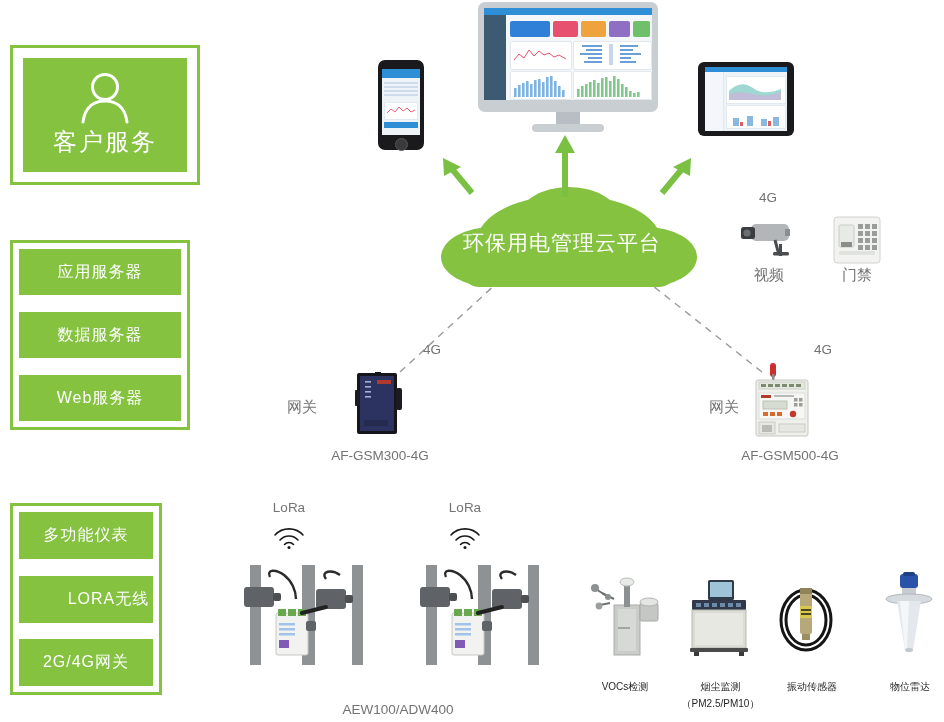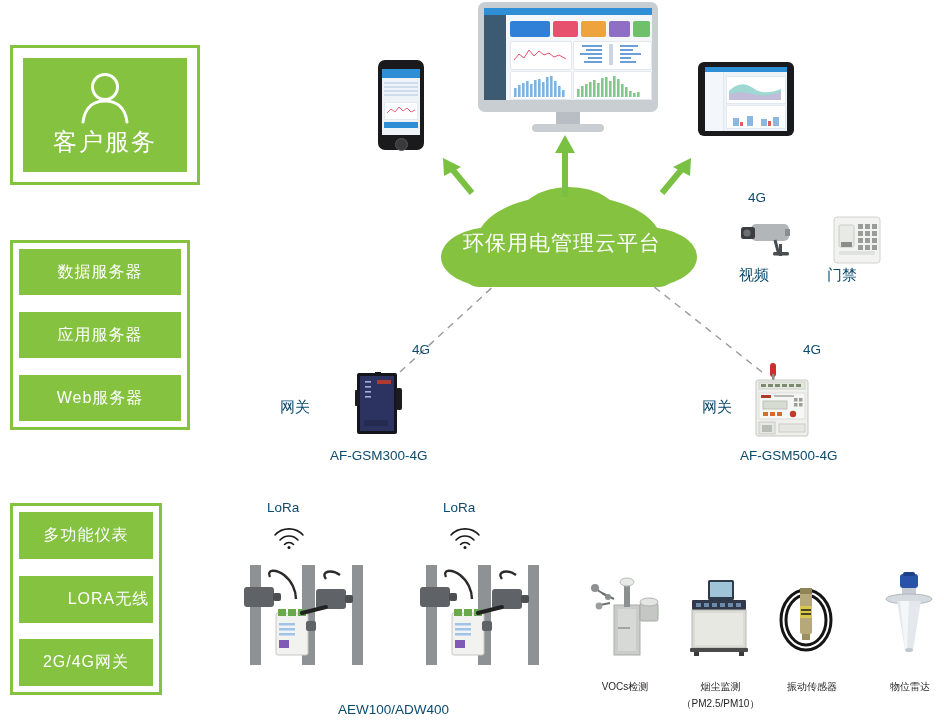--- a/index.html
+++ b/index.html
@@ -18,21 +18,21 @@
 
   .person-svg{display:block;margin:0 auto 2px auto;}
   .cs-label{font-size:24px;letter-spacing:2px;margin-top:0;}
 
   
   .cloud{position:absolute;}
   .cloud-text{position:absolute;color:#fff;font-size:21px;letter-spacing:1px;
               white-space:nowrap;}
 
   
-  .cap{position:absolute;font-size:13.5px;color:#0c4a6e;text-align:left;
+  .cap{position:absolute;font-size:13.5px;color:#737373;text-align:center;
        white-space:nowrap;}
   .cap.cn{font-size:15px;}
   .cap2{position:absolute;font-size:10px;color:#231f20;text-align:center;
         line-height:17px;}
 
   
   .dev{position:absolute;}
 
   
   .mon-screen{position:absolute;background:#c9ced3;border-radius:7px;}
@@ -63,24 +63,24 @@
         <circle cx="29" cy="15" r="12.5" fill="none" stroke="#ffffff" stroke-width="3"></circle>
         <path d="M7 50 C9 34 19 29 29 29 C39 29 49 34 51 50" fill="none" stroke="#ffffff" stroke-width="3" stroke-linecap="round"></path>
       </svg>
     </span>
     <span class="cs-label">客户服务</span>
   </div>
 </div>
 
 <div class="panel" style="left:10px;top:240px;width:180px;height:190px;">
   <div class="cell" style="height:46px;">
+    <span>应用服务器</span>
+  </div>
+  <div class="cell" style="height:46px;">
     <span>数据服务器</span>
-  </div>
-  <div class="cell" style="height:46px;">
-    <span>应用服务器</span>
   </div>
   <div class="cell" style="height:46px;">
     <span>Web服务器</span>
   </div>
 </div>
 
 <div class="panel" style="left:10px;top:503px;width:152px;height:192px;">
   <div class="cell" style="height:47px;">
     <span>多功能仪表</span>
   </div>

